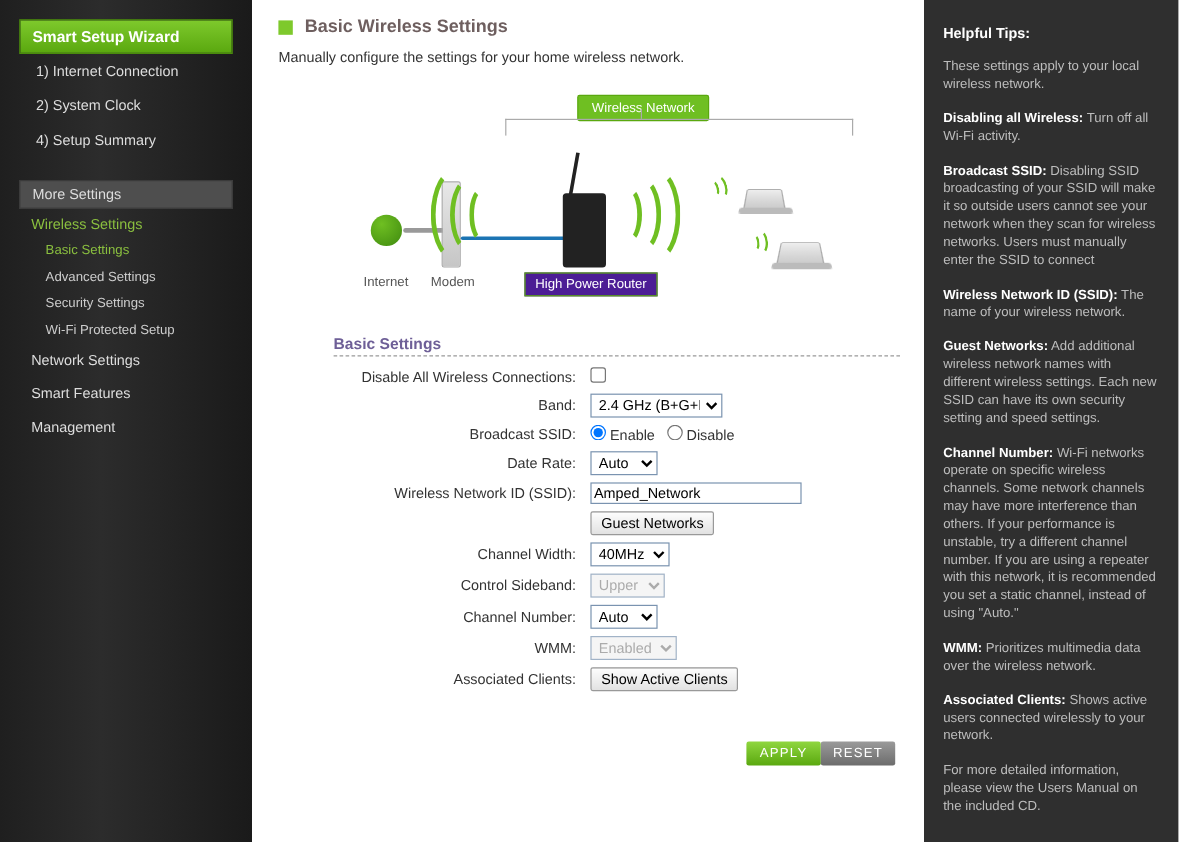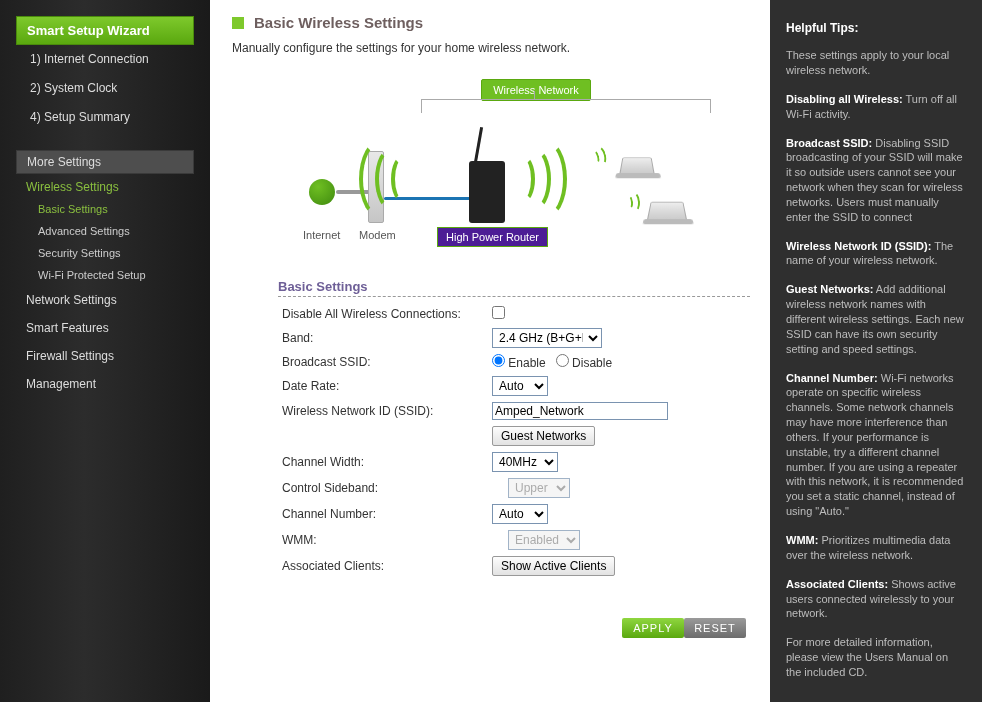--- a/index.html
+++ b/index.html
@@ -258,32 +258,32 @@
   table.form {
     border-collapse: collapse;
     margin-left: 46px;
   }
   table.form td {
     padding: 3px 4px;
     vertical-align: middle;
     font-size: 12px;
   }
   table.form td.label {
-    text-align: left;
+    text-align: right;
     width: 210px;
     padding-right: 8px;
   }
   select, input[type=text] {
     font-size: 12px;
     padding: 1px 2px;
     border: 1px solid #7a93b0;
     background: #fff;
   }
   select { height: 20px; }
-  select:disabled { color: #888; background: #f2f2f2; margin-left: 16px; }
+  select:disabled { color: #888; background: #f2f2f2; }
   input[type=text] { width: 176px; height: 18px; }
   button.std {
     font-size: 12px;
     padding: 2px 8px;
     background: linear-gradient(#fdfdfd,#e2e2e2);
     border: 1px solid #999;
     border-radius: 2px;
     cursor: pointer;
   }
   .footer-buttons {
@@ -338,21 +338,20 @@
 
       <div class="ms-header">More Settings</div>
       <div class="ms-group-title">Wireless Settings</div>
       <div class="ms-sub active">Basic Settings</div>
       <div class="ms-sub">Advanced Settings</div>
       <div class="ms-sub">Security Settings</div>
       <div class="ms-sub">Wi-Fi Protected Setup</div>
 
       <div class="ms-item">Network Settings</div>
       <div class="ms-item">Smart Features</div>
-      <div class="ms-item">Firewall Settings</div>
       <div class="ms-item">Management</div>
     </div>
   </div>
 
   <div class="main">
     <div class="page-title">
       <span class="sq-marker"></span>
       <span>Basic Wireless Settings</span>
     </div>
     <div class="page-desc">Manually configure the settings for your home wireless network.</div>

